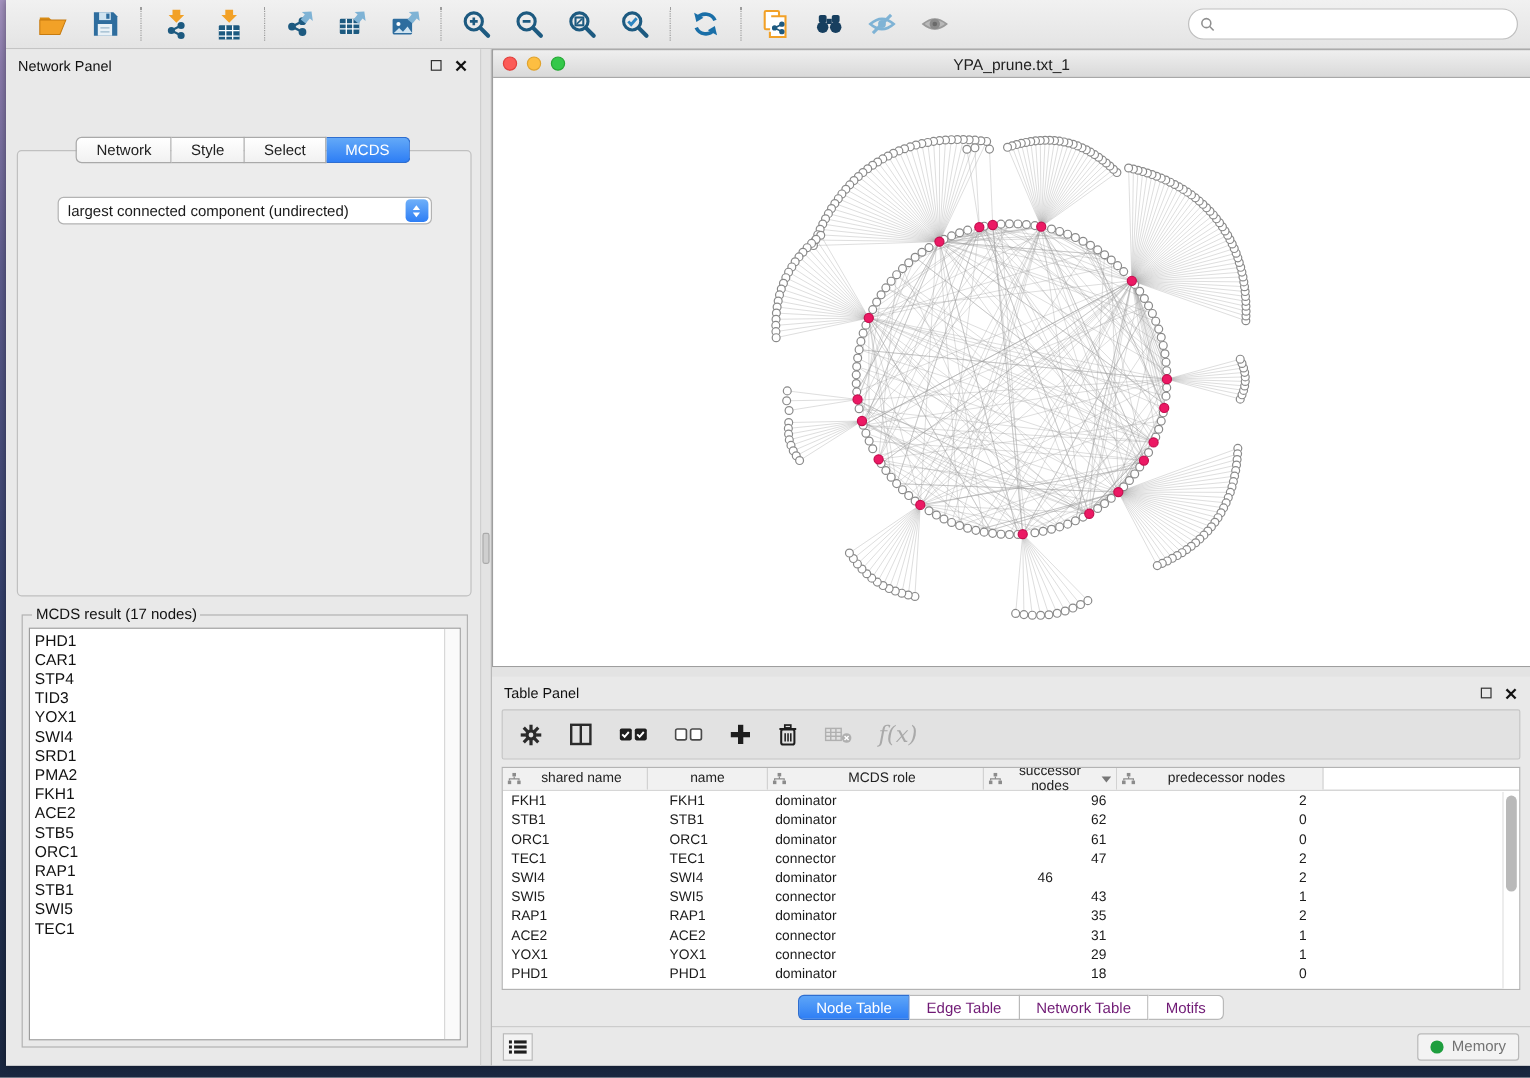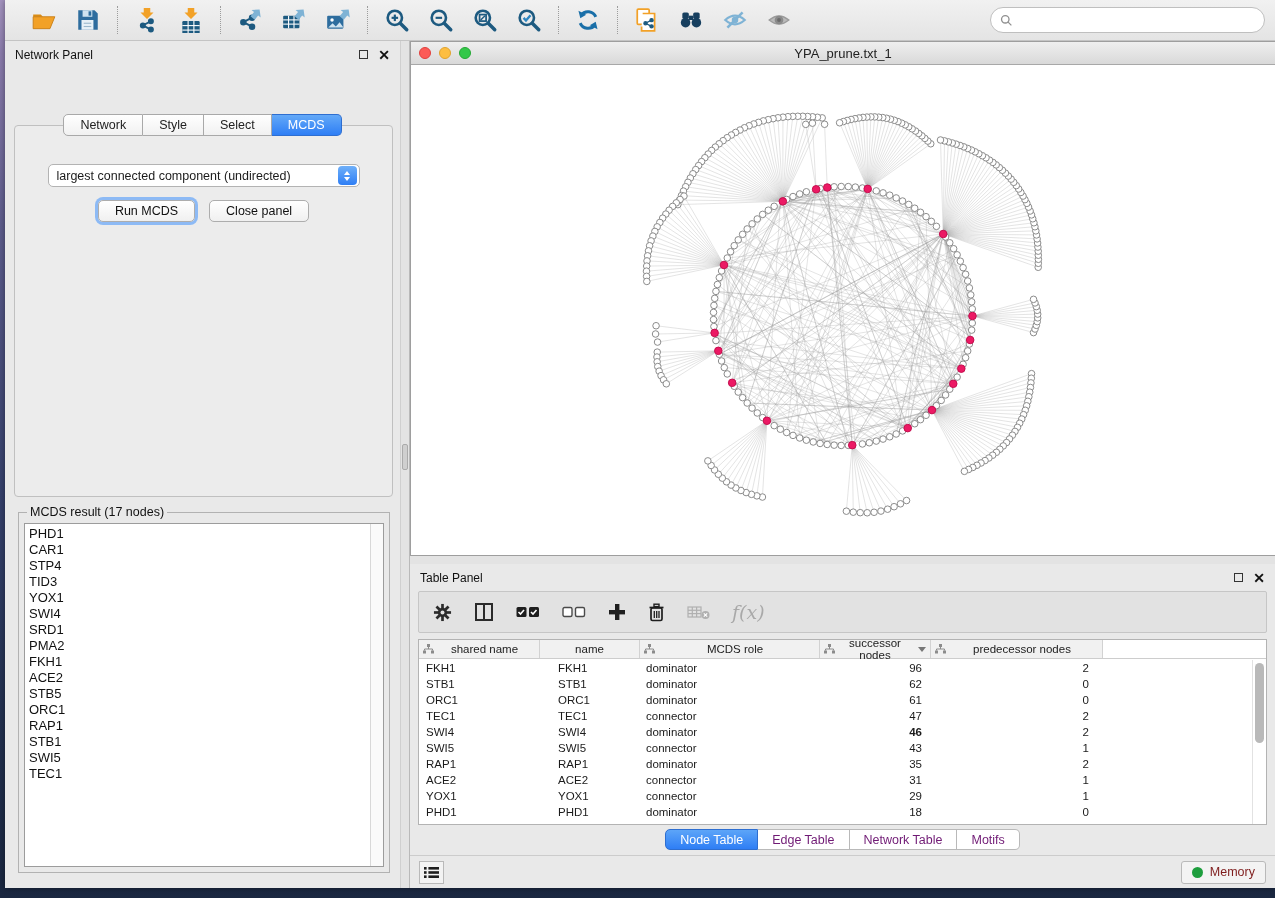--- a/index.html
+++ b/index.html
@@ -95,21 +95,21 @@
   .tp-tabs { height:21px; margin:4px auto 5px auto; display:flex; flex:0 0 auto; }
   .tp-tab { padding:0 14px; display:flex; align-items:center; font-size:12.5px; background:#fff; border:1px solid #b9b9b9; border-left-width:0; cursor:pointer; color:#701a75; }
   .tp-tab:first-child { border-left-width:1px; border-radius:5px 0 0 5px; }
   .tp-tab:last-child { border-radius:0 5px 5px 0; }
   .tp-tab.active { background:linear-gradient(#5da5f8,#2e7ef5); color:#fff; border-color:#2e6ed0; }
 
   
   .statusbar { height:33px; flex:0 0 auto; background:#e9e9e9; border-top:1px solid #cccccc; display:flex; align-items:center; padding:0 9px; }
   .sb-left-btn { width:25px; height:23px; background:#f3f3f3; border:1px solid #b9b9b9; display:flex; align-items:center; justify-content:center; cursor:pointer; }
   .sb-right { margin-left:auto; }
-  .memory-btn { height:23px; padding:0 10px; background:#f3f3f3; border:1px solid #b9b9b9; border-radius:3px; display:flex; align-items:center; gap:7px; font-size:12.5px; cursor:pointer; color:#7f1d1d; }
+  .memory-btn { height:23px; padding:0 10px; background:#f3f3f3; border:1px solid #b9b9b9; border-radius:3px; display:flex; align-items:center; gap:7px; font-size:12.5px; cursor:pointer; color:#737373; }
   .mem-dot { width:11px; height:11px; border-radius:50%; background:#1e9e3e; display:inline-block; }
 </style>
 </head>
 <body>
 
 <div class="app">
 
   <div class="toolbar">
     <div id="tb-groups" style="display:flex;align-items:center;">
         <div class="tb-group">
@@ -295,24 +295,20 @@
           <div class="cp-tab active">MCDS</div>
         </div>
 
       <div class="cp-box">
         <div class="dropdown">
           <span class="dd-text">largest connected component (undirected)</span>
           <span class="dd-stepper">
               <i class="dd-up"></i>
               <i class="dd-down"></i>
             </span>
-        </div>
-        <div class="cp-buttons">
-          <button class="mac-btn focused">Run MCDS</button>
-          <button class="mac-btn">Close panel</button>
         </div>
       </div>
 
       <fieldset class="mcds-fieldset">
         <legend>MCDS result (17 nodes)</legend>
         <div class="mcds-list">
           <div class="mcds-items" id="mcds-items">
               <div class="mcds-item">PHD1</div>
               <div class="mcds-item">CAR1</div>
               <div class="mcds-item">STP4</div>
@@ -1291,21 +1287,21 @@
                 <div class="tbl-cell" style="width: 121px; text-align: left; padding-left: 7px;">TEC1</div>
                 <div class="tbl-cell" style="width: 100px; text-align: left; padding-left: 18px;">TEC1</div>
                 <div class="tbl-cell" style="width: 180px; text-align: left; padding-left: 6px;">connector</div>
                 <div class="tbl-cell" style="width: 111px; text-align: right; padding-right: 9px;">47</div>
                 <div class="tbl-cell" style="width: 172px; text-align: right; padding-right: 14px;">2</div>
               </div>
               <div class="tbl-row">
                 <div class="tbl-cell" style="width: 121px; text-align: left; padding-left: 7px;">SWI4</div>
                 <div class="tbl-cell" style="width: 100px; text-align: left; padding-left: 18px;">SWI4</div>
                 <div class="tbl-cell" style="width: 180px; text-align: left; padding-left: 6px;">dominator</div>
-                <div class="tbl-cell" style="width: 111px; text-align: right; padding-right: 9px; font-weight: bold;">46</div>
+                <div class="tbl-cell" style="width: 111px; text-align: center; padding-right: 9px;">46</div>
                 <div class="tbl-cell" style="width: 172px; text-align: right; padding-right: 14px;">2</div>
               </div>
               <div class="tbl-row">
                 <div class="tbl-cell" style="width: 121px; text-align: left; padding-left: 7px;">SWI5</div>
                 <div class="tbl-cell" style="width: 100px; text-align: left; padding-left: 18px;">SWI5</div>
                 <div class="tbl-cell" style="width: 180px; text-align: left; padding-left: 6px;">connector</div>
                 <div class="tbl-cell" style="width: 111px; text-align: right; padding-right: 9px;">43</div>
                 <div class="tbl-cell" style="width: 172px; text-align: right; padding-right: 14px;">1</div>
               </div>
               <div class="tbl-row">

